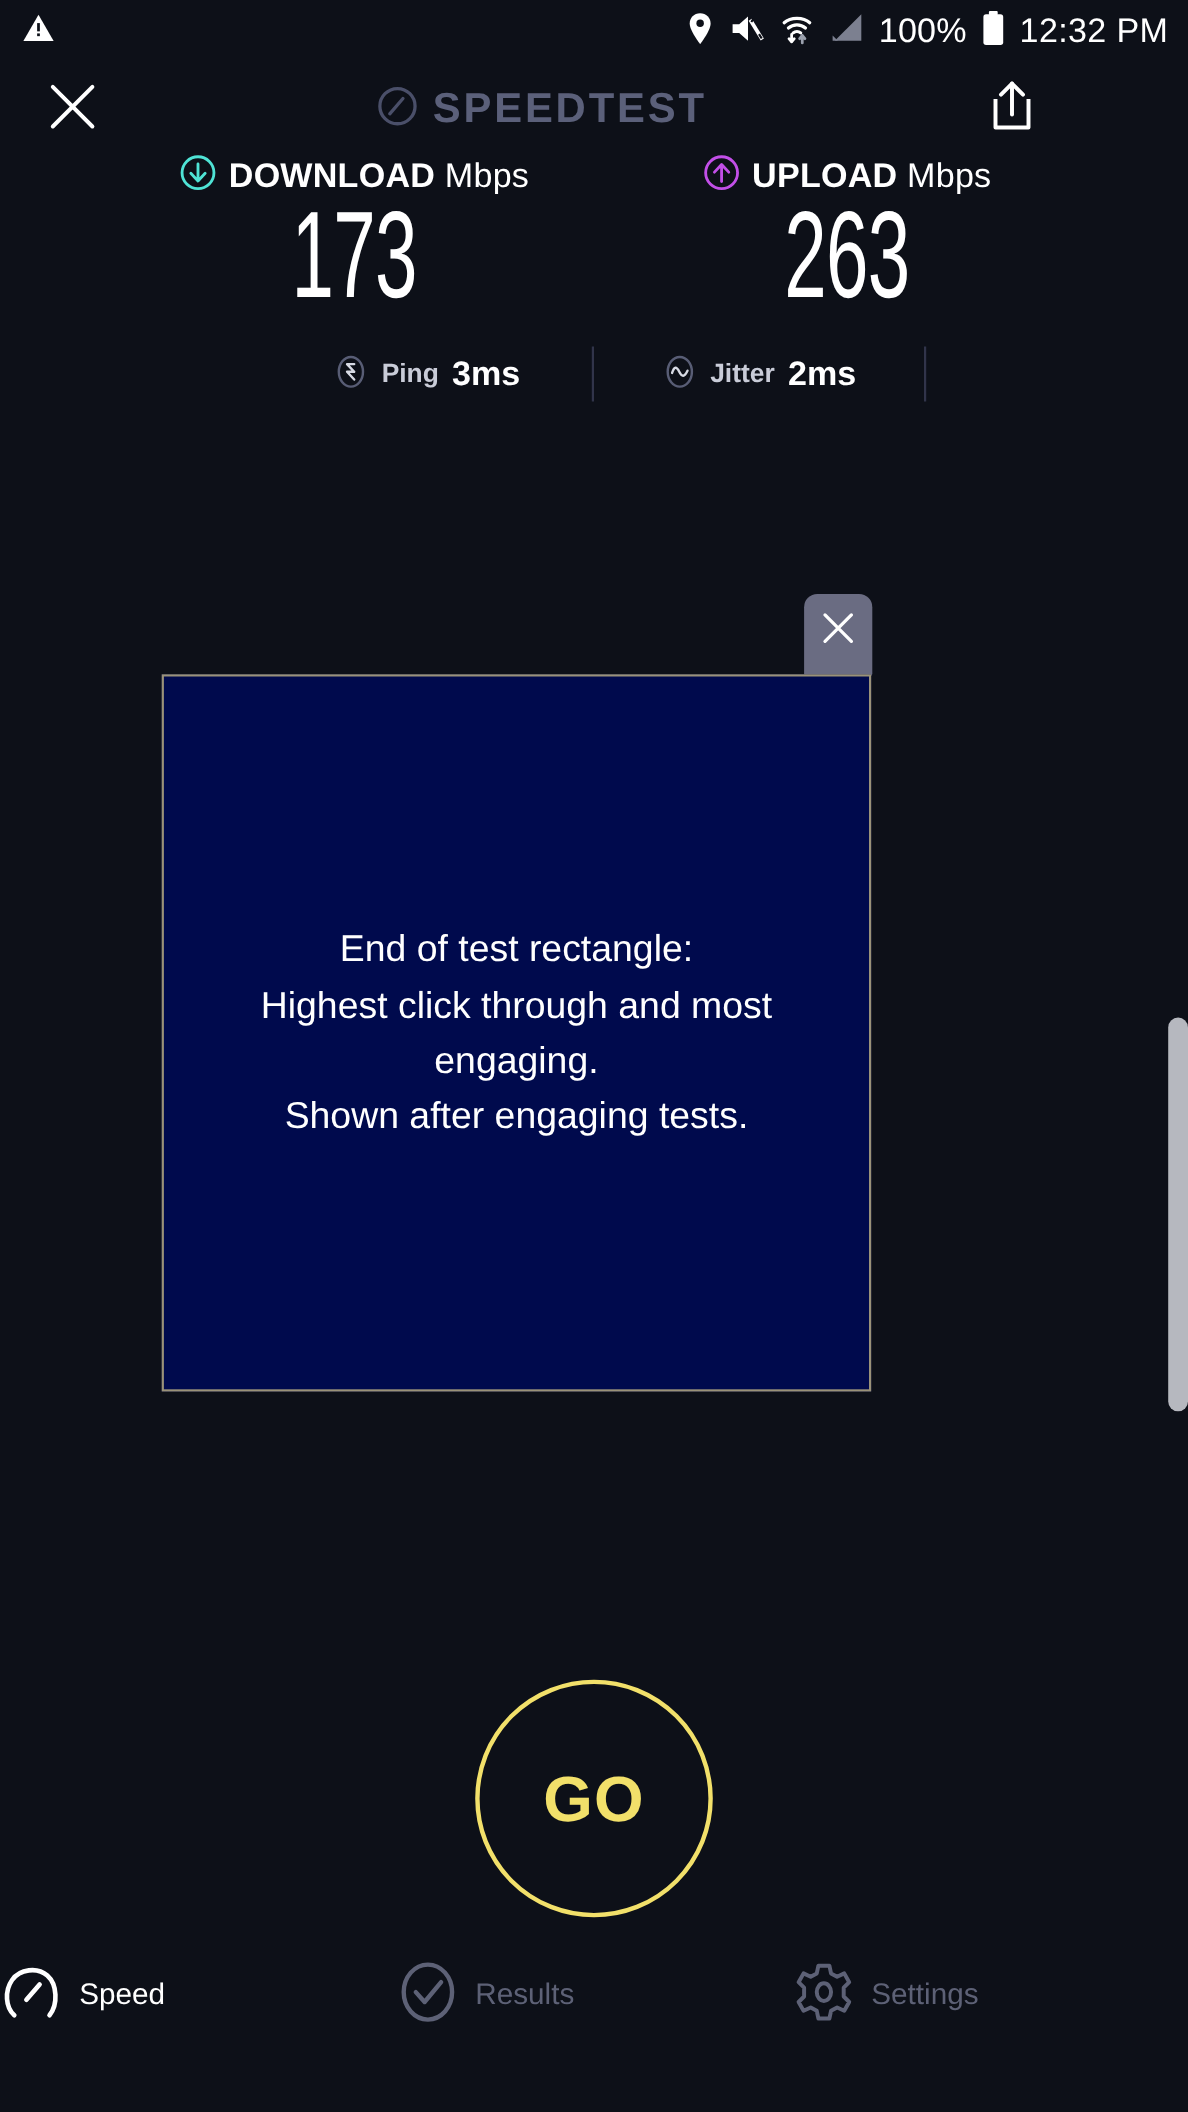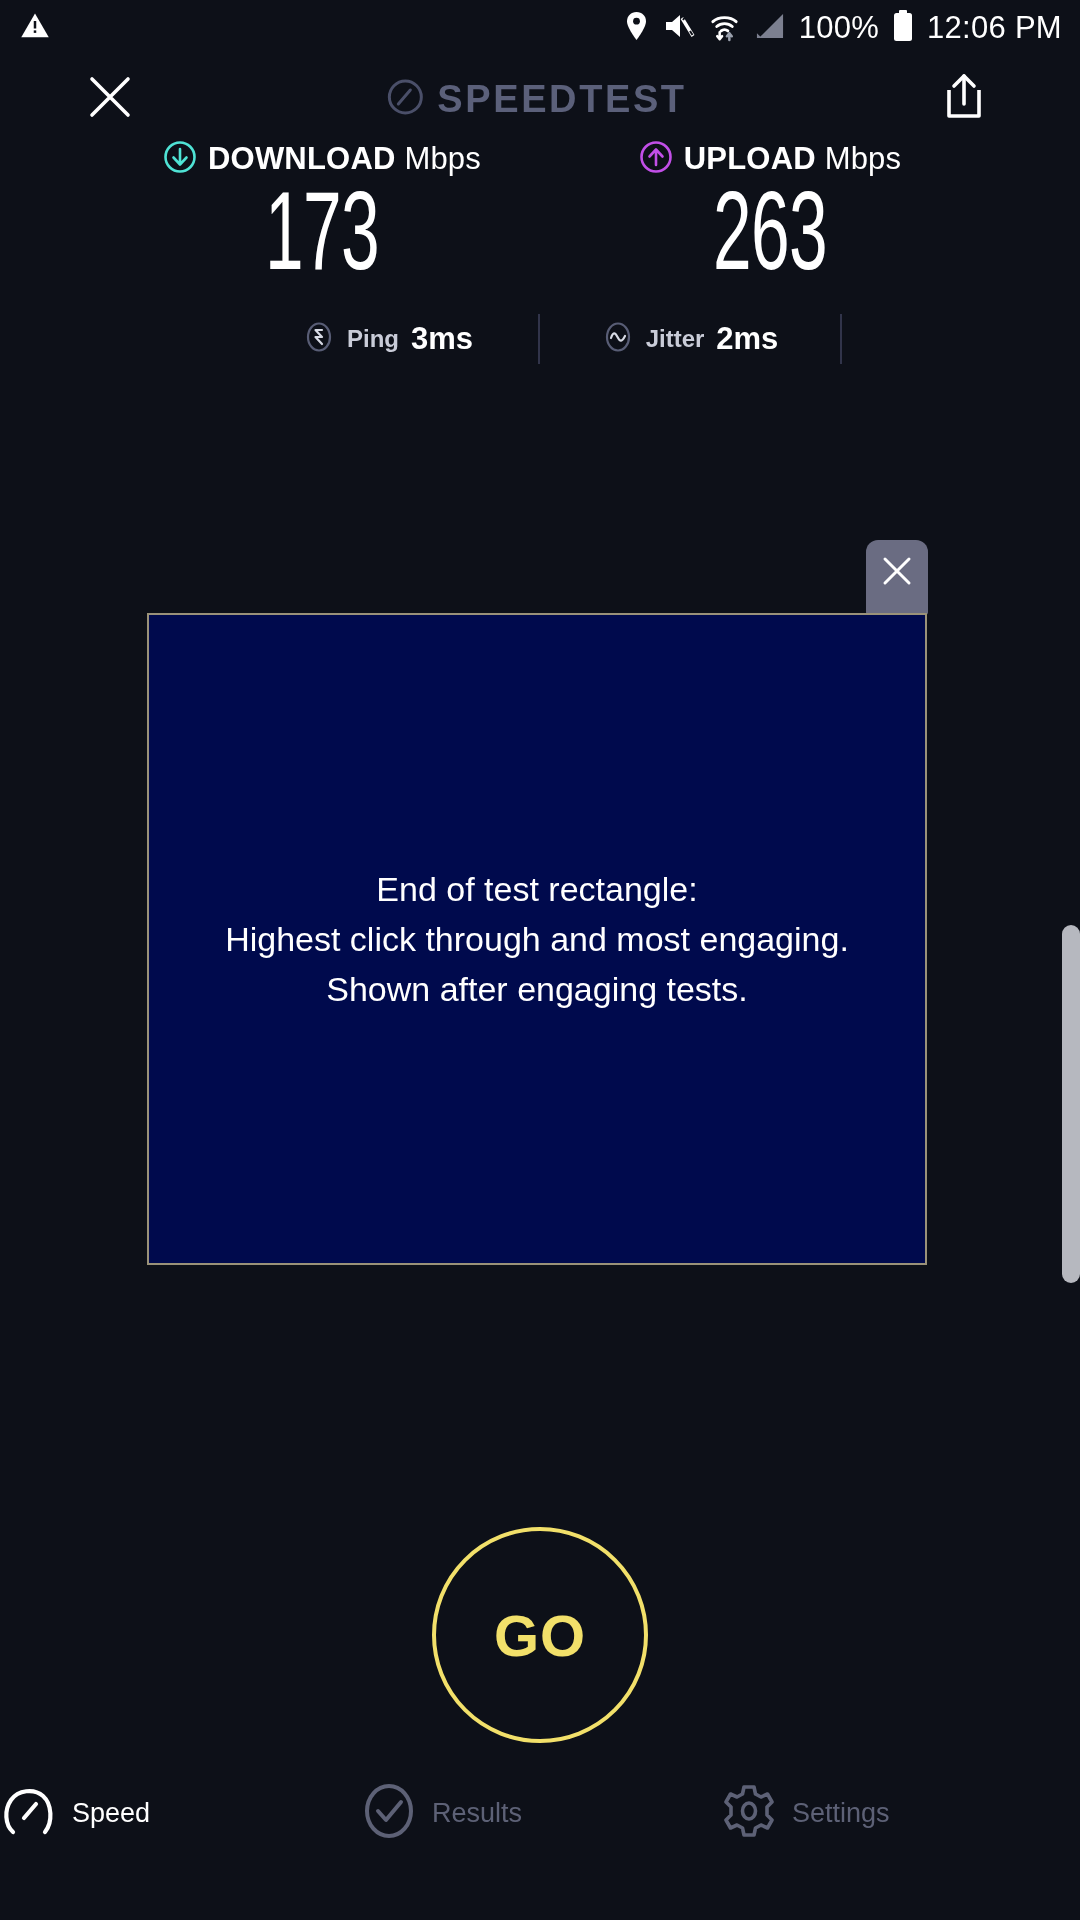--- a/index.html
+++ b/index.html
@@ -21,21 +21,21 @@
   .sb-time{
     color:#ffffff; font-size:31px; letter-spacing:.3px;
     font-family:"Liberation Sans", sans-serif; white-space:nowrap;
   }
   .sb-pct{ color:#ffffff; font-size:31px; letter-spacing:.2px; }
   .icn{ display:block; }
 
   
   .header{
     position:absolute; top:56px; left:0; width:984px; height:86px;
-    display:flex; align-items:center;margin-left:44px;
+    display:flex; align-items:center;
   }
   .hdr-close{
     position:absolute; left:38px; top:50%; transform:translateY(-50%);
     width:56px; height:56px; display:flex; align-items:center; justify-content:center;
     cursor:pointer;
   }
   .hdr-share{
     position:absolute; right:36px; top:50%; transform:translateY(-50%);
     width:56px; height:60px; display:flex; align-items:center; justify-content:center;
     cursor:pointer;
@@ -78,21 +78,21 @@
   }
   .pjl-name{ color:#c9ccd8; font-size:24px; font-weight:700; }
   .pjl-val{ color:#ffffff; font-size:31px; font-weight:700; }
   .pjl-sep{ width:2px; height:50px; background:#31344a; }
   .pjl-a{ width:300px; }
   .pjl-b{ width:300px; }
   .pjl-c{ width:300px; }
 
   
   .ad-wrap{
-    position:absolute; left:147px; top:613px; width:780px; height:652px;
+    position:absolute; left:147px; top:613px; width:645px; height:652px;
   }
   .ad-box{
     position:absolute; inset:0;
     background:#000a4d;
     border:2px solid #9a9279;
     display:flex; align-items:center; justify-content:center;
   }
   .ad-text{
     color:#ffffff; font-size:34px; line-height:1.48; text-align:center;
     font-weight:400; padding:0 18px;
@@ -181,21 +181,21 @@
             <path d="M3 27 H8 L3 22 Z" fill="#7c8090"></path>
           </svg>
       </span>
       <span class="sb-pct">100%</span>
       <span class="icn">
         <svg width="20" height="32" viewBox="0 0 20 32">
             <rect x="6" y="0" width="8" height="4" rx="1" fill="#ffffff"></rect>
             <rect x="1" y="3" width="18" height="28" rx="2.5" fill="#ffffff"></rect>
           </svg>
       </span>
-      <span class="sb-time">12:06 PM</span>
+      <span class="sb-time">12:32 PM</span>
     </div>
   </div>
 
   <div class="header">
     <div class="hdr-close">
       <span class="icn">
         <svg width="46" height="46" viewBox="0 0 46 46">
             <path d="M5 5 L41 41 M41 5 L5 41" stroke="#ffffff" stroke-width="3.6" stroke-linecap="round"></path>
           </svg>
       </span>

